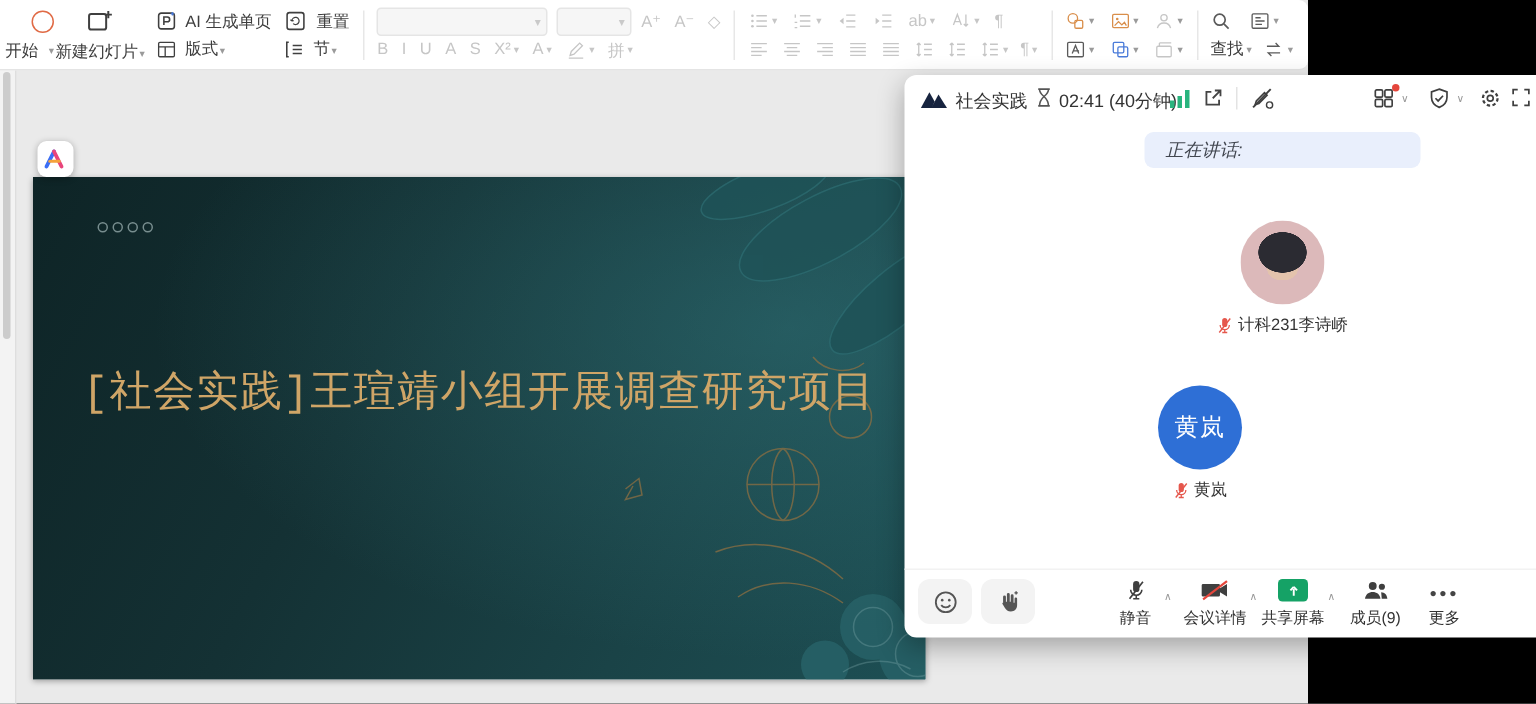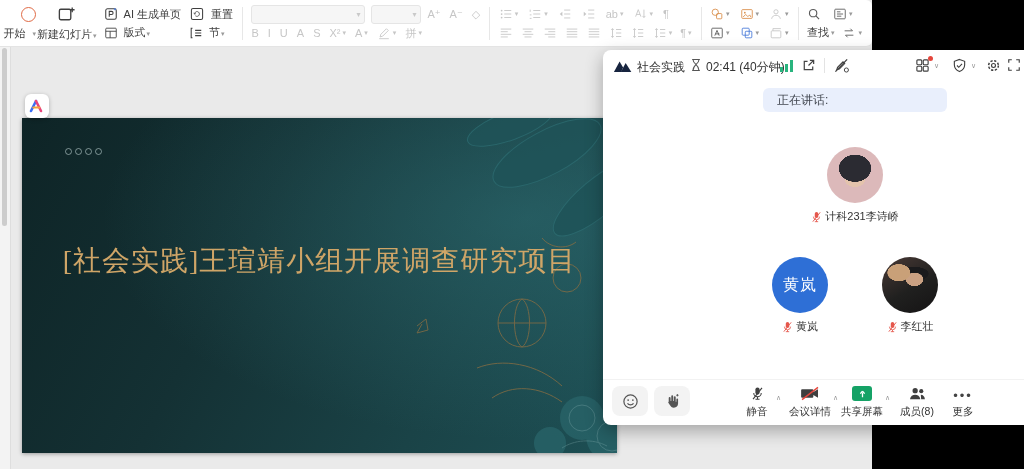--- a/index.html
+++ b/index.html
@@ -30,32 +30,32 @@
   #ailogo{position:absolute;left:25px;top:94px;width:24px;height:24px;background:#fff;border-radius:6px;
     box-shadow:0 1px 4px rgba(0,0,0,.25);display:flex;align-items:center;justify-content:center;}
   
   #slide{position:absolute;left:22px;top:118px;width:595px;height:335px;
     background:radial-gradient(130% 120% at 85% 30%,rgba(52,122,128,.45) 0%,rgba(52,122,128,0) 55%),
       linear-gradient(118deg,#0e2426 0%,#143134 38%,#1a4347 72%,#1d4f54 100%);
     box-shadow:0 1px 4px rgba(0,0,0,.35);overflow:hidden;}
   #slide-dots{position:absolute;left:43px;top:30px;display:flex;gap:3px;}
   #slide-dots i{width:5px;height:5px;border:1px solid rgba(205,225,225,.55);border-radius:50%;}
   #slide-title{position:absolute;left:0;top:124px;width:100%;text-align:center;color:#cfa567;
-    font-family:Liberation Serif, serif;font-size:28px;letter-spacing:1px;font-weight:500;}
+    font-family:Liberation Mono, monospace;font-size:28px;letter-spacing:1px;font-weight:500;}
   #slide-team{position:absolute;left:123px;top:312px;color:#c59e5f;font-family:"DejaVu Serif","Liberation Serif",serif;
     font-size:14px;font-weight:bold;letter-spacing:2px;}
   
   #meet{position:absolute;left:603px;top:50px;width:421px;height:375px;background:#fff;
     border-radius:8px 0 0 8px;box-shadow:0 6px 18px rgba(0,0,0,.3);}
   #mhead{position:absolute;left:0;top:0;width:100%;height:32px;}
   #mhead .htxt{font-size:12px;color:#333;}
   .hic{position:absolute;top:8px;}
   .chev{position:absolute;top:12px;font-size:7px;color:#999;}
   #speak-pill{position:absolute;left:160px;top:38px;width:184px;height:24px;background:#e9effc;border-radius:6px;
-    display:flex;align-items:center;padding-left:14px;box-sizing:border-box;font-size:12px;color:#41464f;}
+    display:flex;align-items:center;padding-left:14px;box-sizing:border-box;font-size:12px;color:#41464f;font-style:italic;}
   
   .ptile{position:absolute;width:110px;text-align:center;}
   .pav{width:56px;height:56px;border-radius:50%;margin:0 auto;position:relative;overflow:visible;}
   .pav .img{position:absolute;inset:0;border-radius:50%;overflow:hidden;}
   .badge{position:absolute;left:5px;bottom:-2px;width:13px;height:13px;background:#f59a23;border-radius:50%;
     border:1.5px solid #fff;display:none;align-items:center;justify-content:center;}
   .host .badge{display:flex;}
   .pname{margin-top:6px;font-size:11px;color:#333;display:flex;align-items:center;justify-content:center;gap:3px;}
   .micsvg{width:11px;height:12px;flex:0 0 auto;}
   .muted .micsvg{color:#e5574c;}
@@ -645,31 +645,20 @@
     <div class="pav" id="av-huang">
         <div class="img" style="background: rgb(46, 111, 214);">黄岚</div>
       </div>
     <div class="pname">
         <svg class="micsvg" viewBox="0 0 16 18">
           <use href="#ic-mic"></use>
         </svg>
       <span>黄岚</span>
       </div>
   </div>
-  <div class="ptile muted" style="left:252px;top:207px">
-    <div class="pav" id="av-lhz">
-        <div class="img"></div>
-      </div>
-    <div class="pname">
-        <svg class="micsvg" viewBox="0 0 16 18">
-          <use href="#ic-mic"></use>
-        </svg>
-      <span>李红壮</span>
-      </div>
-  </div>
 
   <div id="mbar">
     <div class="sqbtn" style="left:9px">
       <svg width="17" height="17">
           <use href="#ic-smile"></use>
         </svg>
     </div>
     <div class="sqbtn" style="left:51px">
       <svg width="17" height="17">
           <use href="#ic-hand"></use>
@@ -707,21 +696,21 @@
       <div class="clbl">共享屏幕</div>
     </div>
     <span class="cchev" style="left:282px">∧</span>
 
     <div class="ctl" style="left:286px">
       <div class="cic">
           <svg width="19" height="15" viewBox="0 0 20 16" style="color:#3f3f3f">
             <use href="#ic-people"></use>
           </svg>
         </div>
-      <div class="clbl">成员(8)</div>
+      <div class="clbl">成员(9)</div>
     </div>
 
     <div class="ctl" style="left:332px">
       <div class="cic">
           <span class="dots3">•••</span>
         </div>
       <div class="clbl">更多</div>
     </div>
   </div>
 </div>

